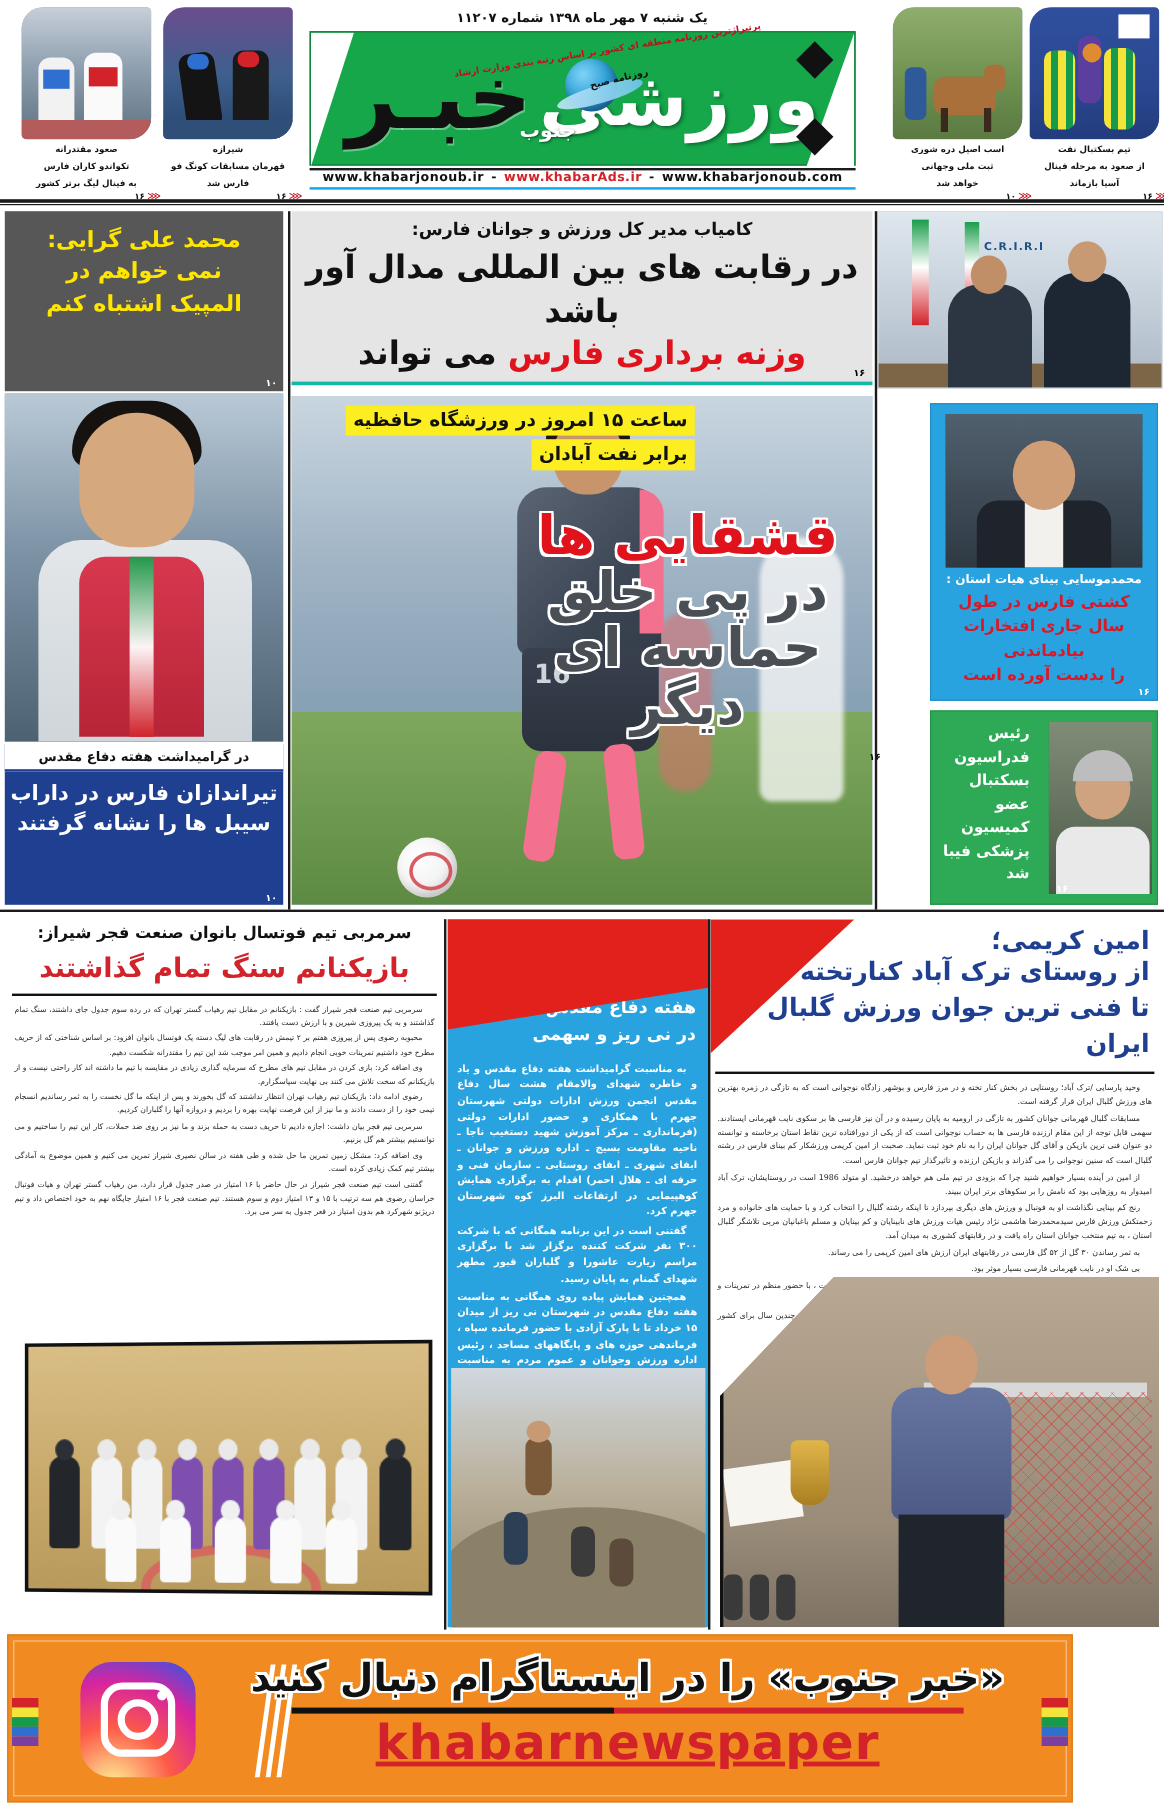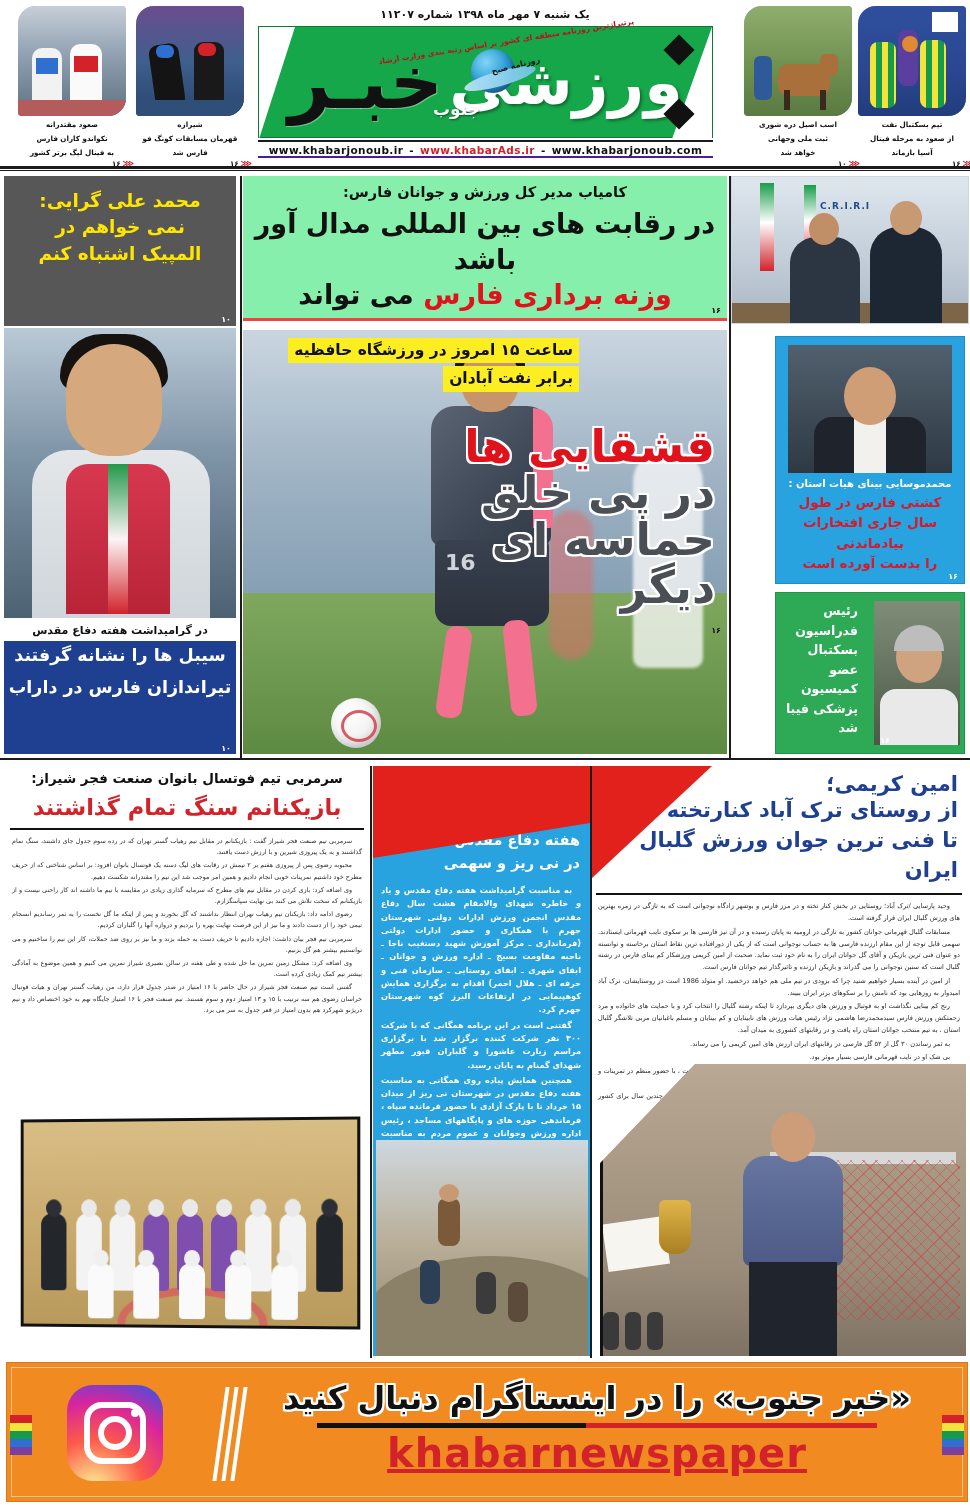--- a/index.html
+++ b/index.html
@@ -75,34 +75,34 @@
     content:""; position:absolute; left:-8px; top:22px; width:74px; height:15px;
     background:linear-gradient(90deg,#bfe6f7,#6fc4ea); border-radius:50%;
     transform:rotate(-16deg); opacity:.92;
   }
   .diamonds { position:absolute; right:6px; top:8px; width:46px; height:96px; }
   .diamonds i { position:absolute; left:8px; width:22px; height:22px; background:#111; transform:rotate(45deg); }
   .diamonds i:nth-child(1){ top:4px; } .diamonds i:nth-child(2){ top:68px; }
 
   .weburls {
     position:absolute; top:140px; left:258px; width:455px; height:18px;
-    border-top:2px solid #1b1b1b; border-bottom:2px solid #4c1d95;
-    display:flex; align-items:flex-end; justify-content:center;
+    border-top:2px solid #1b1b1b; border-bottom:2px solid #0ea5e9;
+    display:flex; align-items:flex-start; justify-content:center;
     font-size:10.5px; font-weight:bold; color:#111; direction:ltr;
     letter-spacing:.4px;
   }
   .weburls .red { color:#d2232a; }
 
   .rule-main { position:absolute; top:166px; left:0; width:970px; height:3px; background:#1b1b1b; }
   .rule-main2 { position:absolute; top:170px; left:0; width:970px; height:1px; background:#1b1b1b; }
 
   
   .lead {
     position:absolute; top:176px; left:243px; width:484px; height:145px;
-    background:#86efac; border-bottom:3px solid #ef4444; direction:rtl; text-align:center;
+    background:#e5e5e5; border-bottom:3px solid #14b8a6; direction:rtl; text-align:center;
   }
   .lead .kicker { font-size:14.5px; font-weight:bold; color:#111; padding-top:8px; }
   .lead .h1 { font-size:27px; font-weight:bold; color:#111; line-height:1.32; margin-top:6px; }
   .lead .h1 .r { color:#e0121c; }
   .lead .pg { position:absolute; right:6px; bottom:3px; font-size:8px; font-weight:bold; }
 
   
   .officepic {
     position:absolute; top:176px; left:731px; width:238px; height:148px;
     background:linear-gradient(160deg,#e8eef4 0%,#cfd8e2 40%,#8e9aa8 100%);
@@ -194,21 +194,21 @@
     border:3px solid #d4404a; border-radius:50%; opacity:.85; }
 
   .yellowband {
     position:absolute; top:338px; left:249px; width:330px; direction:rtl; text-align:right;
   }
   .yellowband span {
     display:inline-block; background:#fcee21; color:#111; font-weight:bold; font-size:15.5px;
     padding:1px 6px; line-height:1.5; margin-bottom:3px;
   }
   .bighead {
-    position:absolute; top:424px; right:255px; width:310px; direction:rtl; text-align:right;
+    position:absolute; top:424px; right:242px; width:310px; direction:rtl; text-align:center;
     text-shadow: -2px 0 0 #fff, 2px 0 0 #fff, 0 -2px 0 #fff, 0 2px 0 #fff,
                  -2px -2px 0 #fff, 2px 2px 0 #fff, -2px 2px 0 #fff, 2px -2px 0 #fff;
   }
   .bighead .l1 { color:#e0121c; font-size:45px; font-weight:bold; line-height:1.0; }
   .bighead .l2, .bighead .l3, .bighead .l4 { color:#4a4f55; font-size:45px; font-weight:bold; line-height:1.05; }
   .bighead .pg { position:absolute; right:-6px; bottom:-24px; font-size:8px; color:#111; text-shadow:none; font-weight:bold; }
 
   
   .cardblue {
     position:absolute; top:336px; left:775px; width:190px; height:248px;
@@ -313,21 +313,21 @@
   .photoAthlete .cup { position:absolute; left:56px; top:136px; width:32px; height:54px;
      background:linear-gradient(180deg,#e0b64a,#a97f22); border-radius:6px 6px 14px 14px; }
   .photoAthlete .cert { position:absolute; left:2px; top:156px; width:62px; height:48px; background:#f7f5ef; transform:rotate(-8deg); }
   .photoAthlete .hikers { position:absolute; left:-4px; bottom:6px; width:96px; height:76px; }
   .photoAthlete .hikers i { position:absolute; bottom:0; width:16px; height:38px; background:#3a3a3a; border-radius:6px; }
 
   .vdiv { position:absolute; width:2px; background:#1b1b1b; }
 
   
   .igbanner {
-    position:absolute; top:1362px; left:6px; width:962px; height:140px;
+    position:absolute; top:1362px; left:6px; width:888px; height:140px;
     background:#f18a21; border:1px solid #d8791a;
   }
   .igbanner .inner { position:absolute; inset:4px; border:1px solid #f6c28a; }
   .iglogo {
     position:absolute; left:60px; top:22px; width:96px; height:96px; border-radius:26px;
     background: radial-gradient(circle at 28% 108%, #fdf497 0%, #fd5949 40%, #d6249f 70%, #285AEB 100%);
   }
   .iglogo .sq { position:absolute; left:17px; top:17px; right:17px; bottom:17px;
     border:6px solid #fff; border-radius:18px; }
   .iglogo .cir { position:absolute; left:31px; top:31px; width:34px; height:34px;
@@ -496,22 +496,22 @@
     <div class="sky"></div>
     <div class="body"></div>
     <div class="singlet"></div>
     <div class="stripe"></div>
     <div class="hair"></div>
     <div class="head"></div>
   </div>
 
   <div class="shootbox">
     <div class="top">در گرامیداشت هفته دفاع مقدس</div>
+    <div class="h">تیراندازان فارس در داراب</div>
     <div class="h" style="padding-top:0">سیبل ها را نشانه گرفتند</div>
-    <div class="h">تیراندازان فارس در داراب</div>
     <div class="pg">۱۰</div>
   </div>
 
   <div class="bigphoto">
     <div class="stands"></div>
     <div class="pitch"></div>
     <div class="blurfig"></div>
     <div class="blurfig2"></div>
     <div class="player">
       <div class="shirt">

